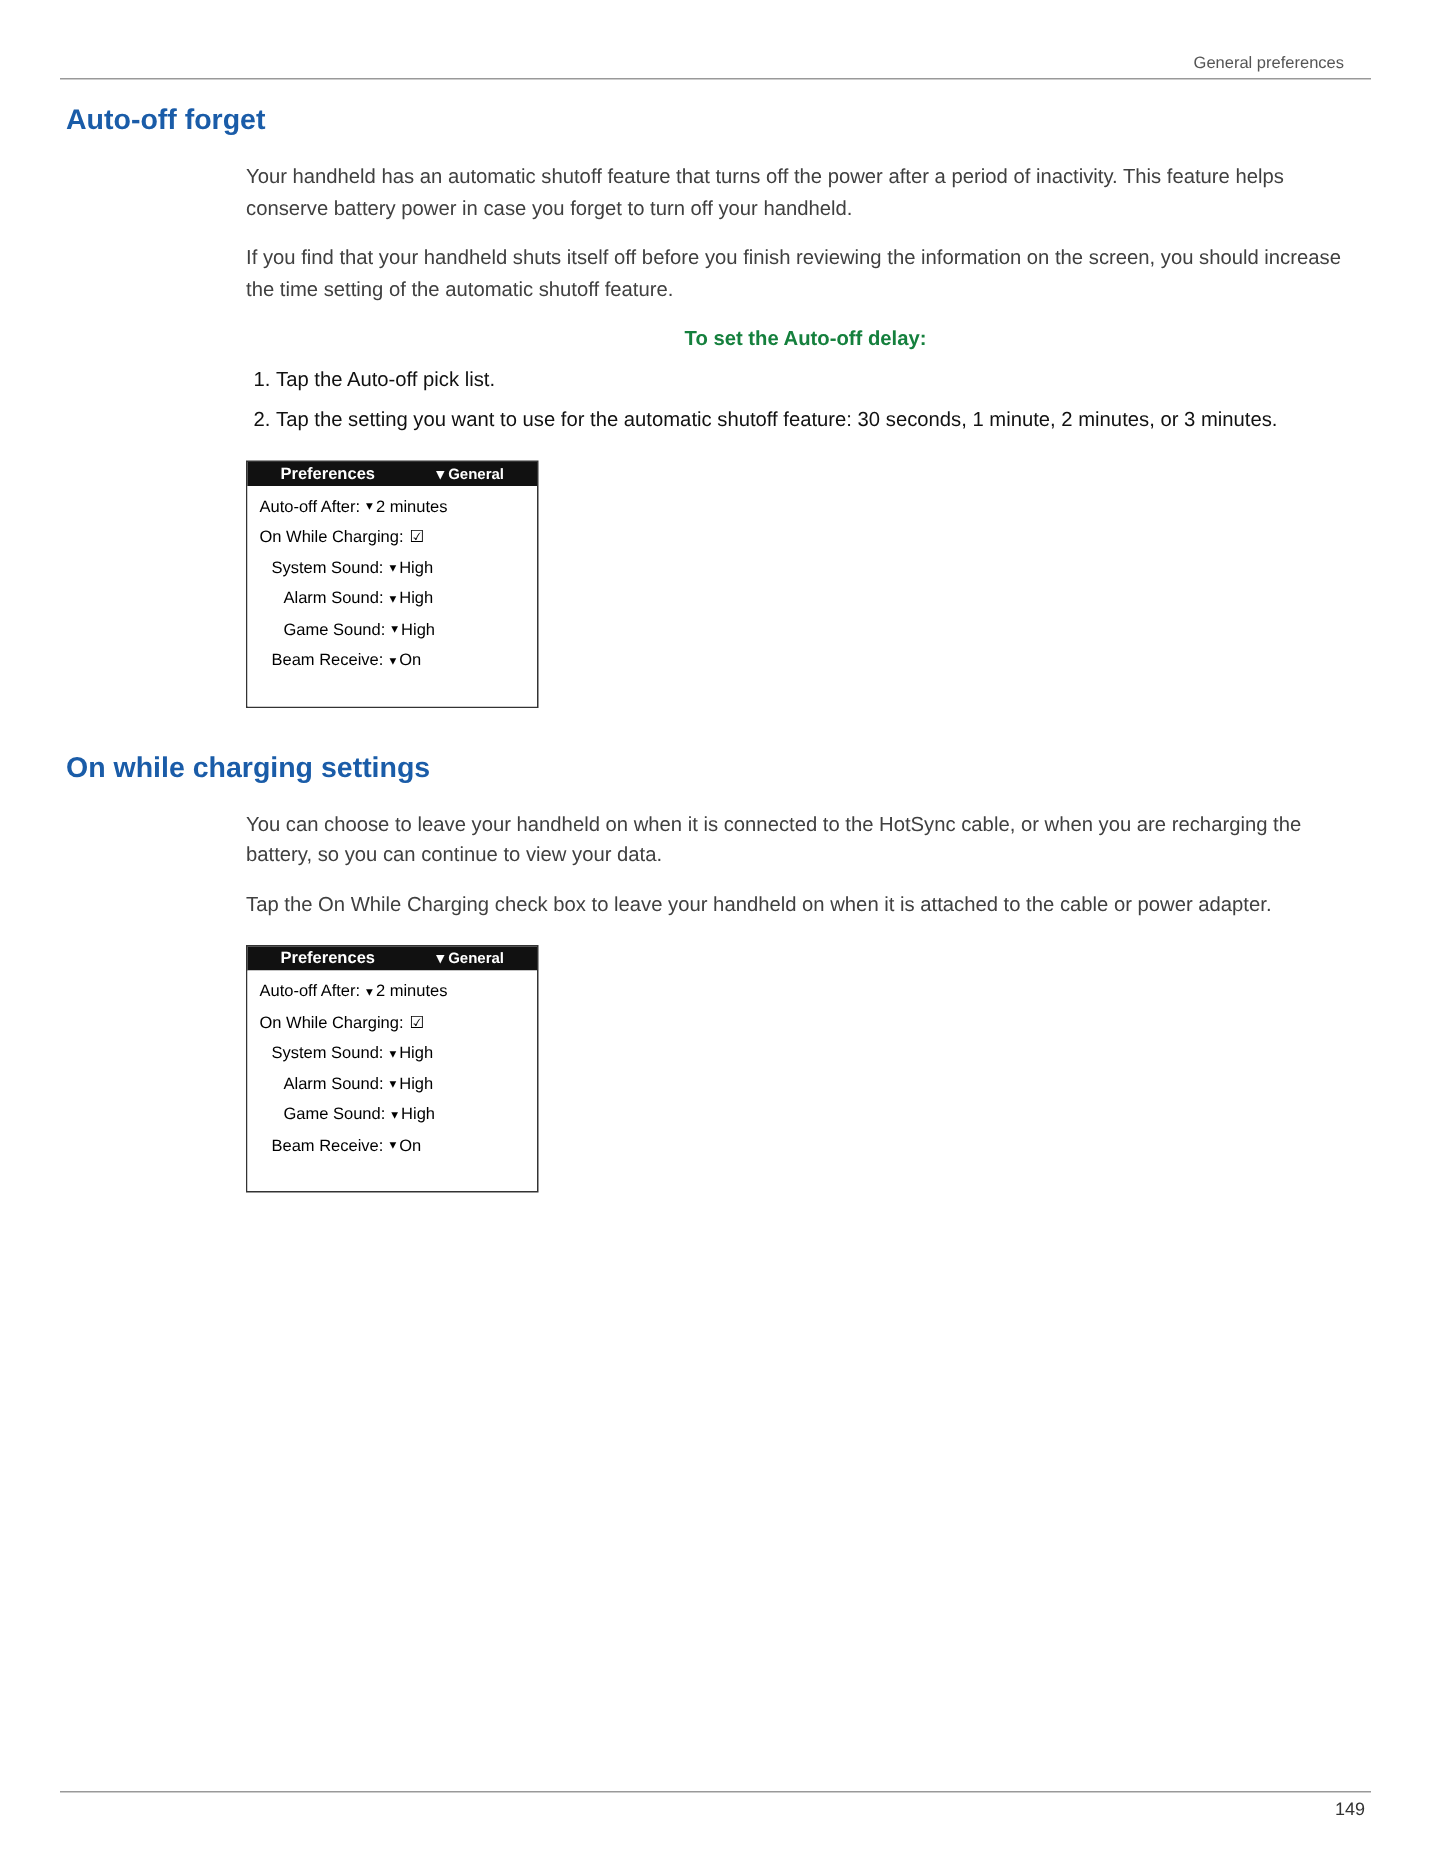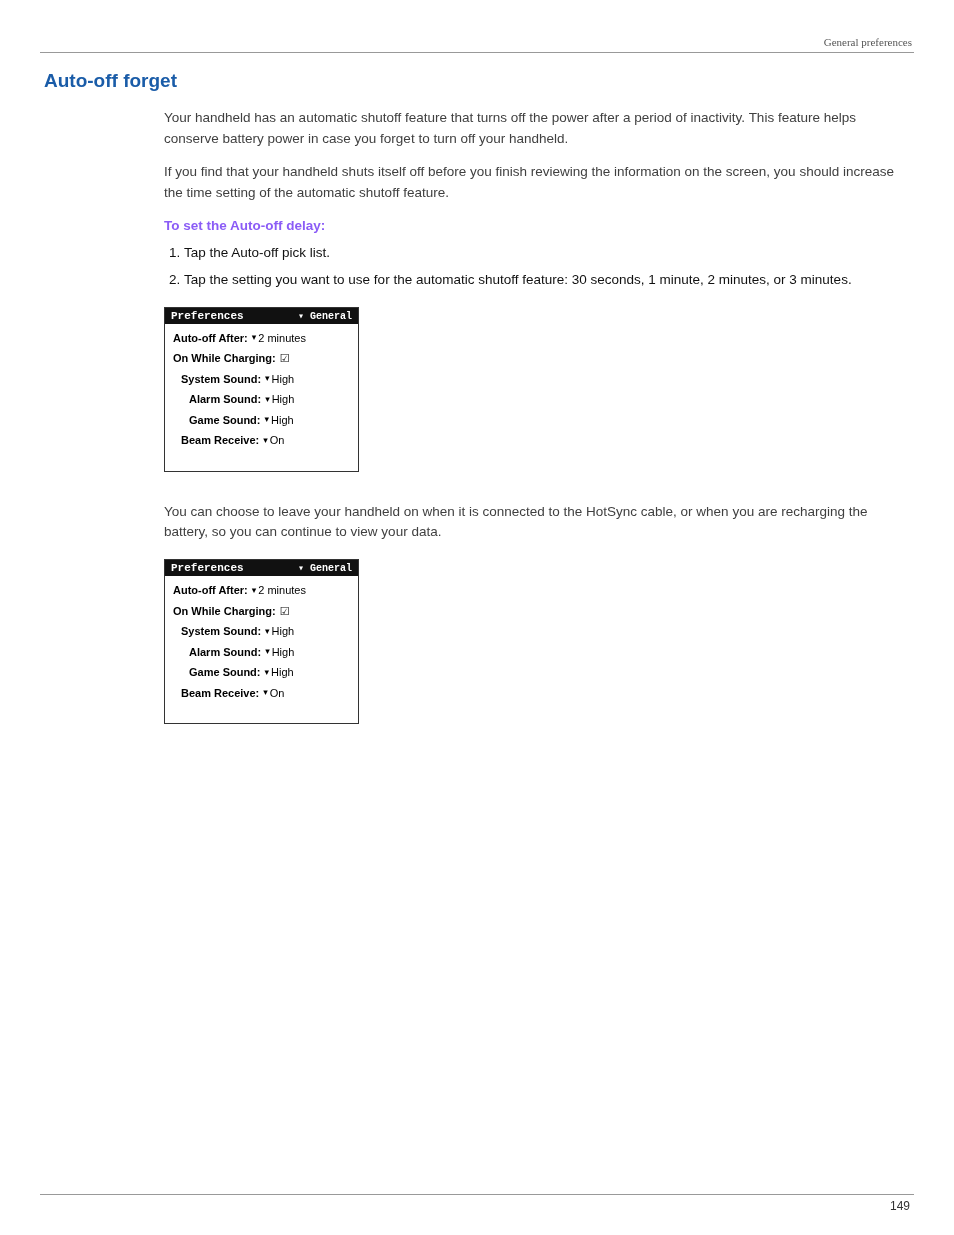--- a/index.html
+++ b/index.html
@@ -19,24 +19,24 @@
       margin: 0 40px;
       position: absolute;
       top: 52px;
       left: 0;
       right: 0;
     }
 
     .header-label {
       position: absolute;
       top: 36px;
-      right: 42px;
+      right: 58px;
       font-size: 11px;
       color: #555;
-      font-family: Liberation Serif, serif;
+      font-family: Liberation Sans, sans-serif;
     }
 
     .page-content {
       padding: 70px 44px 60px 44px;
     }
 
     
     .section-heading {
       color: #1a5ca8;
       font-family: Arial, sans-serif;
@@ -55,23 +55,24 @@
       font-size: 13.5px;
       line-height: 1.55;
       color: #404040;
       margin-bottom: 12px;
     }
 
     .subheading {
       font-family: Arial, sans-serif;
       font-size: 13.5px;
       font-weight: bold;
-      color: #8b5cf6;
+      color: #15803d;
       margin-bottom: 10px;
       margin-top: 14px;
+      text-align: center;
     }
 
     .step-list {
       margin-left: 20px;
     }
 
     .step-list li {
       font-family: Arial, sans-serif;
       font-size: 13.5px;
       line-height: 1.55;
@@ -88,24 +89,23 @@
       font-family: Arial, sans-serif;
       font-size: 11px;
     }
 
     .device-title-bar {
       display: flex;
       justify-content: space-between;
       align-items: center;
       background: #111;
       color: #fff;
-      padding: 2px 6px;
+      padding: 2px 22px;
       font-size: 11px;
       font-weight: bold;
-      font-family: Liberation Mono, monospace;
     }
 
     .device-title-bar .app-name {
       color: #fff;
       font-weight: bold;
     }
 
     .device-title-bar .dropdown {
       color: #fff;
       font-size: 10px;
@@ -119,21 +119,21 @@
 
     .device-row {
       display: flex;
       align-items: center;
       padding: 2px 0;
       font-size: 11px;
       line-height: 1.5;
     }
 
     .device-row .label {
-      font-weight: bold;
+      font-weight: normal;
       margin-right: 2px;
     }
 
     .device-row .value {
       font-weight: normal;
     }
 
     .device-row .dropdown-arrow {
       font-size: 9px;
       margin: 0 2px;
@@ -239,25 +239,27 @@
         <div class="device-row indent1">
           <span class="label">Beam Receive:</span>
           <span class="dropdown-arrow">▾</span>
           <span class="value">On</span>
         </div>
       </div>
     </div>
   </div>
 
   <div class="section2">
+    <h2 class="section-heading">On while charging settings</h2>
 
     <div class="section-indent">
       <p class="body-text">You can choose to leave your handheld on when it is connected to the HotSync cable, or when you are recharging the battery, so you can continue to view your data.</p>
 
 
+      <p class="body-text">Tap the On While Charging check box to leave your handheld on when it is attached to the cable or power adapter.</p>
 
       <div class="device-screenshot">
         <div class="device-title-bar">
           <span class="app-name">Preferences</span>
           <span class="dropdown">▾ General</span>
         </div>
         <div class="device-body">
           <div class="device-row">
             <span class="label">Auto-off After:</span>
             <span class="dropdown-arrow">▾</span>

